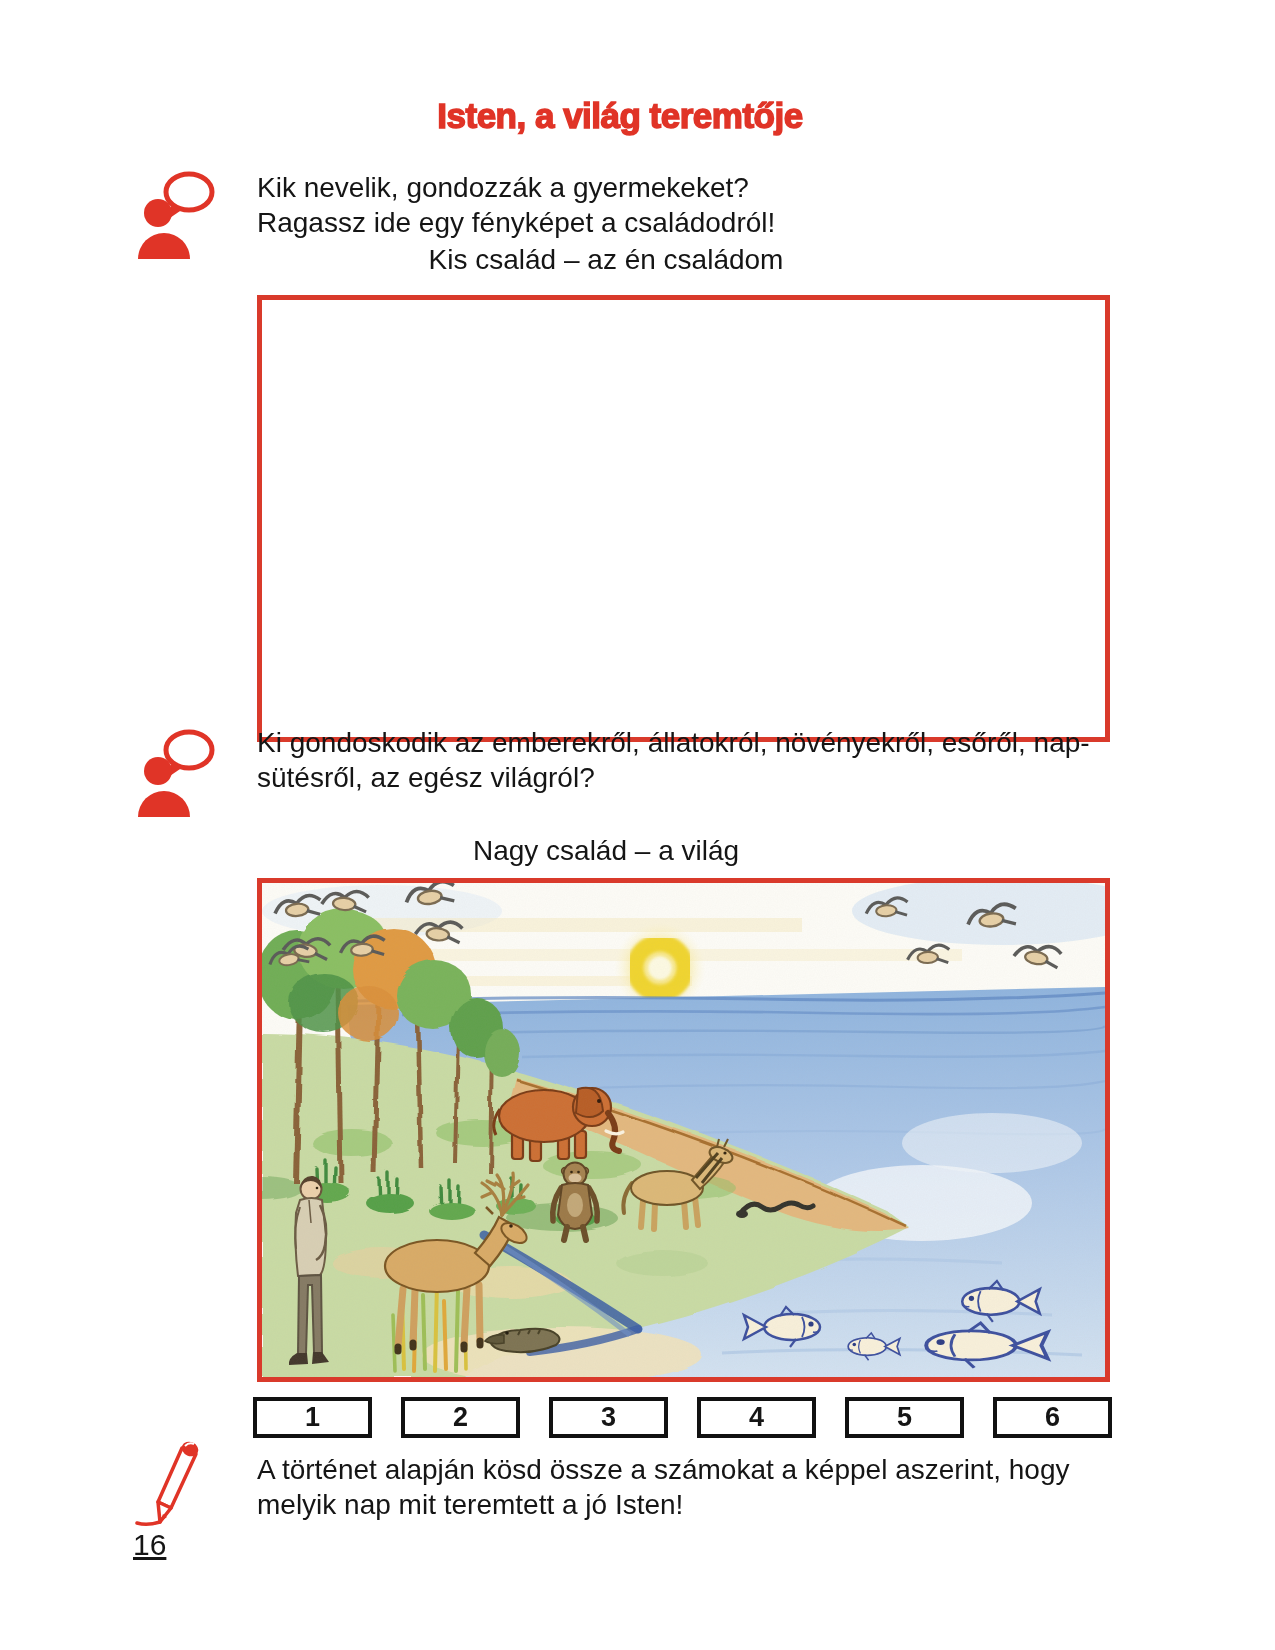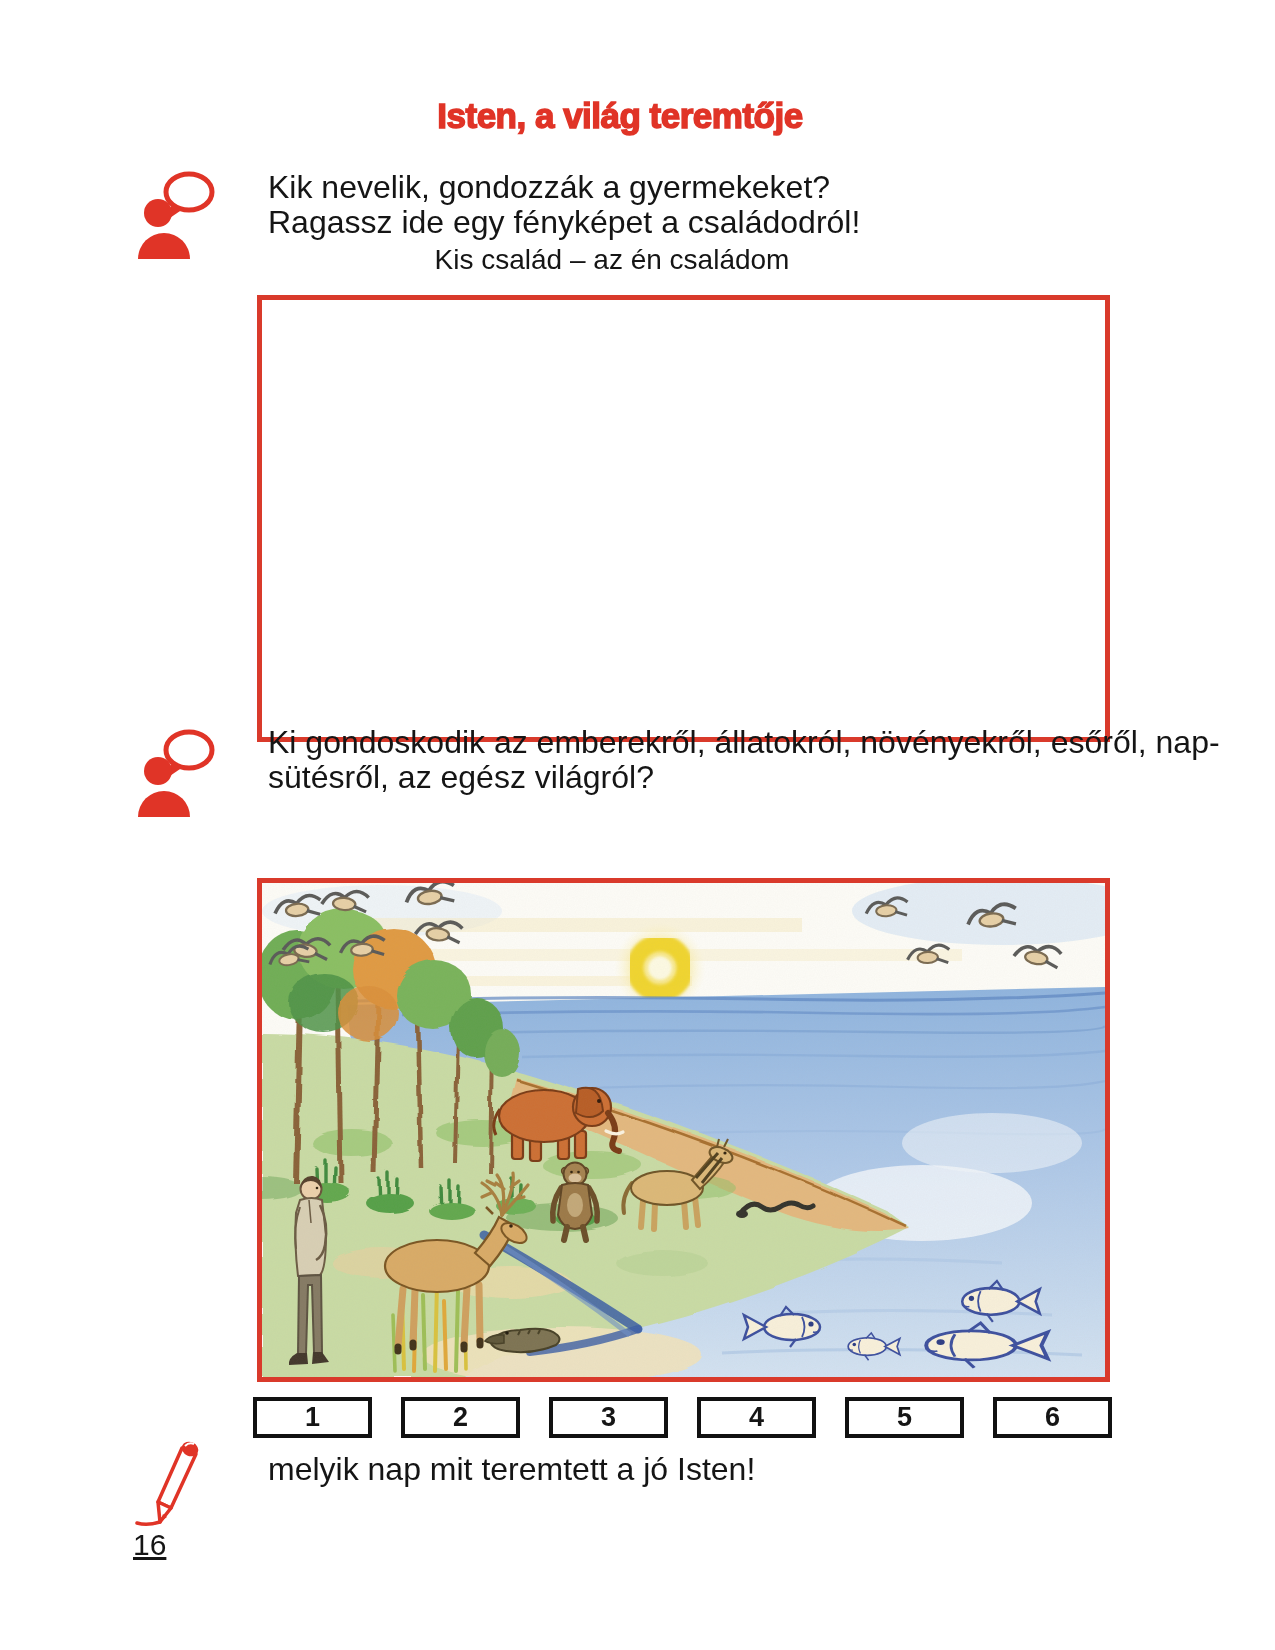--- a/index.html
+++ b/index.html
@@ -6,26 +6,26 @@
   .page{
     position:relative;width:1275px;height:1650px;background:#ffffff;
     font-family:"Liberation Sans",sans-serif;color:#151515;overflow:hidden;
   }
   .abs{position:absolute;}
   .title{
     left:0;top:96px;width:1240px;text-align:center;
     font-size:35px;font-weight:bold;letter-spacing:-0.5px;
     color:#e03427;-webkit-text-stroke:1.5px #e03427;
   }
-  .qtext{font-size:32px;line-height:35px;font-weight:400;margin-left:11px;}
+  .qtext{font-size:28px;line-height:35px;font-weight:400;}
   .q1-text{left:257px;top:170px;}
   .q2-text{left:257px;top:725px;}
   .task-text{left:257px;top:1452px;}
   .caption{
-    left:249px;width:726px;text-align:center;font-size:28px;font-weight:400;
+    left:243px;width:726px;text-align:center;font-size:28px;font-weight:400;
   }
   .caption1{top:244px;}
   .caption2{top:835px;}
   .photo-box{
     left:257px;top:295px;width:853px;height:447px;
     border:5px solid #d93a2b;box-sizing:border-box;background:#ffffff;
   }
   .art-box{
     left:257px;top:878px;width:853px;height:504px;
     border:5px solid #d93a2b;box-sizing:border-box;background:#fdfcf7;
@@ -73,20 +73,21 @@
       <ellipse cx="53" cy="26" rx="23" ry="18" fill="#ffffff" stroke="#e03427" stroke-width="5"></ellipse>
       <path d="M36 39 L25 58 L47 43 Z" fill="#e03427"></path>
       <circle cx="22" cy="47" r="14" fill="#e03427"></circle>
       <path d="M2 93 a26 26 0 0 1 52 0 Z" fill="#e03427"></path>
     </svg>
   </div>
   <div class="abs qtext q2-text">
     <div>Ki gondoskodik az emberekről, állatokról, növényekről, esőről, nap-</div>
     <div>sütésről, az egész világról?</div>
   </div>
+  <div class="abs caption caption2">Nagy család – a világ</div>
 
   <div class="abs art-box">
     <svg viewBox="0 0 843 494" preserveAspectRatio="none">
       <defs>
         <linearGradient id="seaGrad" x1="0" y1="0" x2="0" y2="1">
           <stop offset="0" stop-color="#8fb4de"></stop>
           <stop offset="0.45" stop-color="#aec8e8"></stop>
           <stop offset="1" stop-color="#d3e2f1"></stop>
         </linearGradient>
         <radialGradient id="sunGlow">
@@ -362,18 +363,19 @@
       <path d="M27 84 Q14 88 4 85" stroke="#e03427" stroke-width="3.5" fill="none" stroke-linecap="round"></path>
       <path d="M49 10 L63 16 L38 70 L25 64 Z" fill="#ffffff" stroke="#e03427" stroke-width="3.5" stroke-linejoin="round"></path>
       <path d="M25 64 L38 70 L27 84 Z" fill="#ffffff" stroke="#e03427" stroke-width="3.5" stroke-linejoin="round"></path>
       <path d="M27 84 L30 76 L34 79 Z" fill="#e03427"></path>
       <ellipse cx="57" cy="11" rx="8.5" ry="7" transform="rotate(24 57 11)" fill="#e03427"></ellipse>
       <path d="M52 8 Q56 4 61 6" stroke="#ffffff" stroke-width="2" fill="none"></path>
     </svg>
   </div>
 
   <div class="abs qtext task-text">
+    <div>A történet alapján kösd össze a számokat a képpel aszerint, hogy</div>
     <div>melyik nap mit teremtett a jó Isten!</div>
   </div>
 
   <div class="abs page-number">16</div>
 
 </div>
 
 </body></html>

